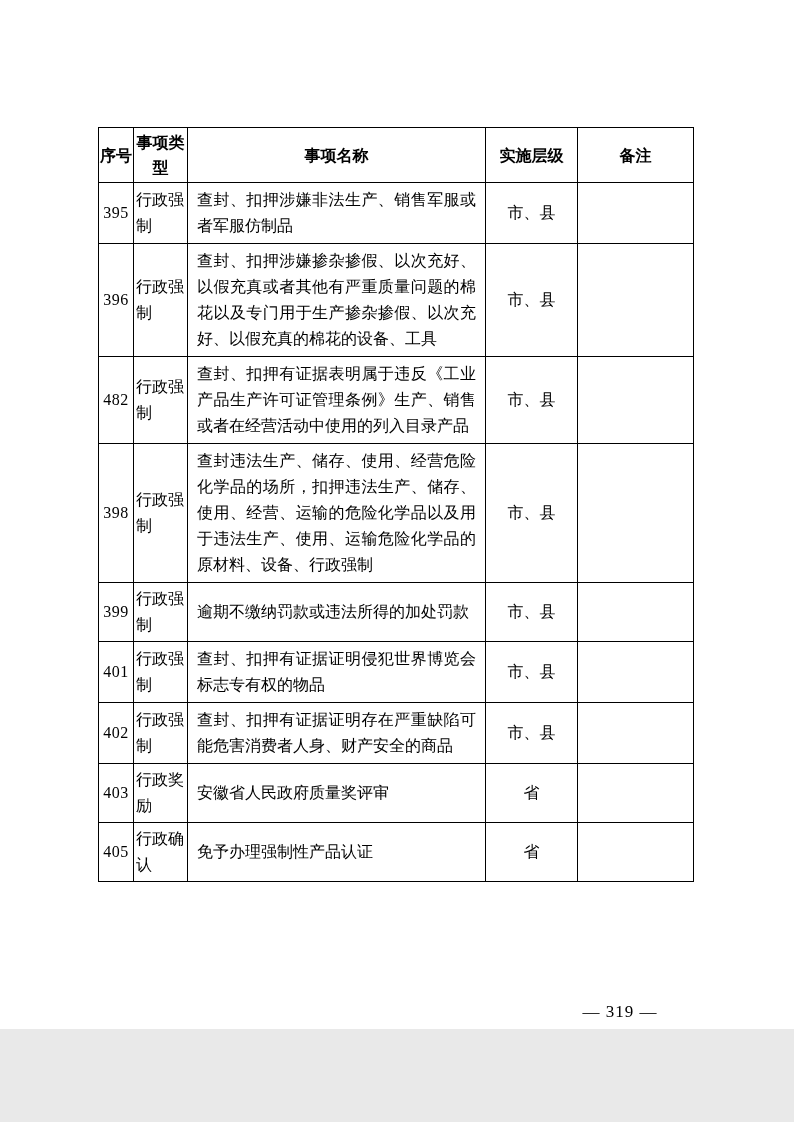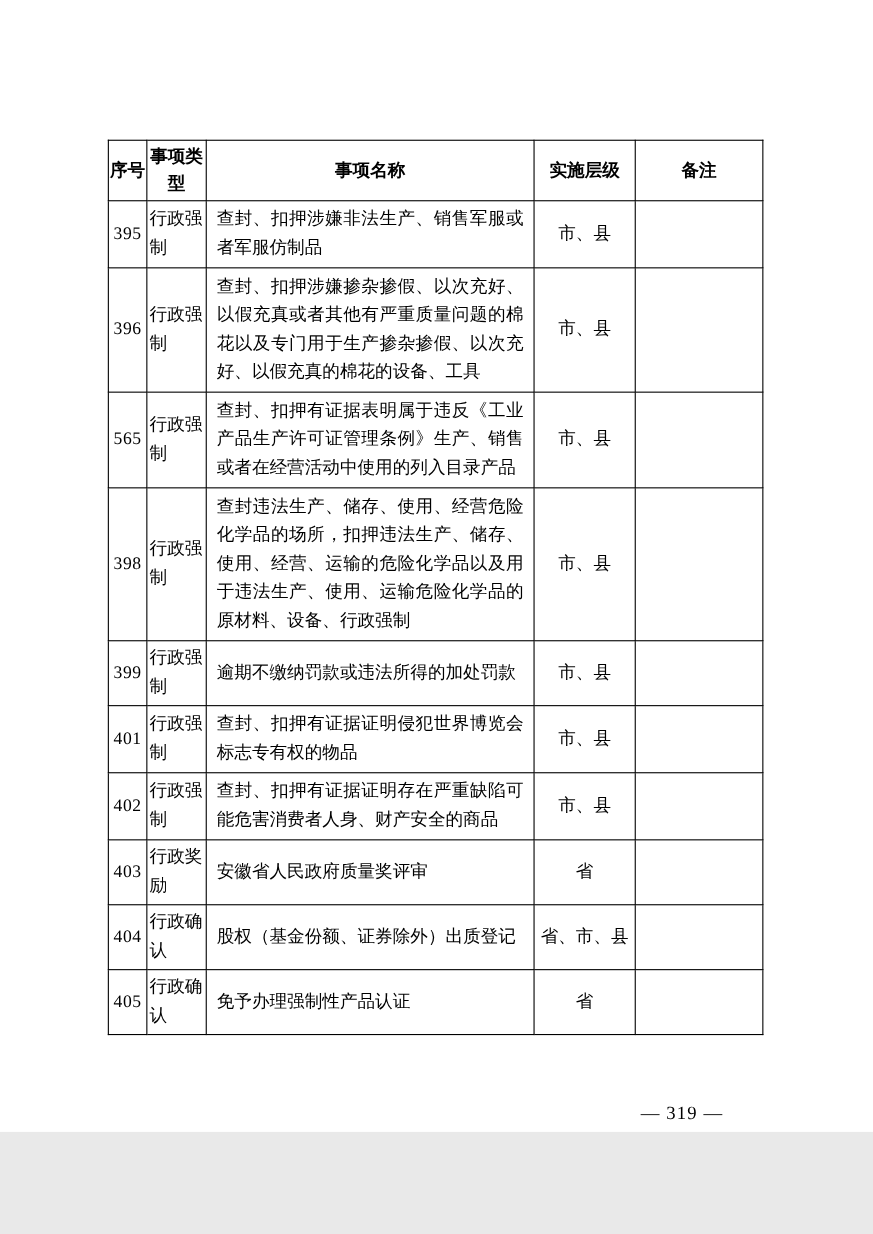--- a/index.html
+++ b/index.html
@@ -89,21 +89,21 @@
           <td class="col-note"></td>
         </tr>
         <tr>
           <td class="col-no">396</td>
           <td class="col-type">行政强制</td>
           <td class="col-name">查封、扣押涉嫌掺杂掺假、以次充好、以假充真或者其他有严重质量问题的棉花以及专门用于生产掺杂掺假、以次充好、以假充真的棉花的设备、工具</td>
           <td class="col-level">市、县</td>
           <td class="col-note"></td>
         </tr>
         <tr>
-          <td class="col-no">565</td>
+          <td class="col-no">482</td>
           <td class="col-type">行政强制</td>
           <td class="col-name">查封、扣押有证据表明属于违反《工业产品生产许可证管理条例》生产、销售或者在经营活动中使用的列入目录产品</td>
           <td class="col-level">市、县</td>
           <td class="col-note"></td>
         </tr>
         <tr>
           <td class="col-no">398</td>
           <td class="col-type">行政强制</td>
           <td class="col-name">查封违法生产、储存、使用、经营危险化学品的场所，扣押违法生产、储存、使用、经营、运输的危险化学品以及用于违法生产、使用、运输危险化学品的原材料、设备、行政强制</td>
           <td class="col-level">市、县</td>
@@ -131,27 +131,20 @@
           <td class="col-note"></td>
         </tr>
         <tr>
           <td class="col-no">403</td>
           <td class="col-type">行政奖励</td>
           <td class="col-name">安徽省人民政府质量奖评审</td>
           <td class="col-level">省</td>
           <td class="col-note"></td>
         </tr>
         <tr>
-          <td class="col-no">404</td>
-          <td class="col-type">行政确认</td>
-          <td class="col-name">股权（基金份额、证券除外）出质登记</td>
-          <td class="col-level">省、市、县</td>
-          <td class="col-note"></td>
-        </tr>
-        <tr>
           <td class="col-no">405</td>
           <td class="col-type">行政确认</td>
           <td class="col-name">免予办理强制性产品认证</td>
           <td class="col-level">省</td>
           <td class="col-note"></td>
         </tr>
       </tbody>
   </table>
 
   <div class="page-number">— 319 —</div>

